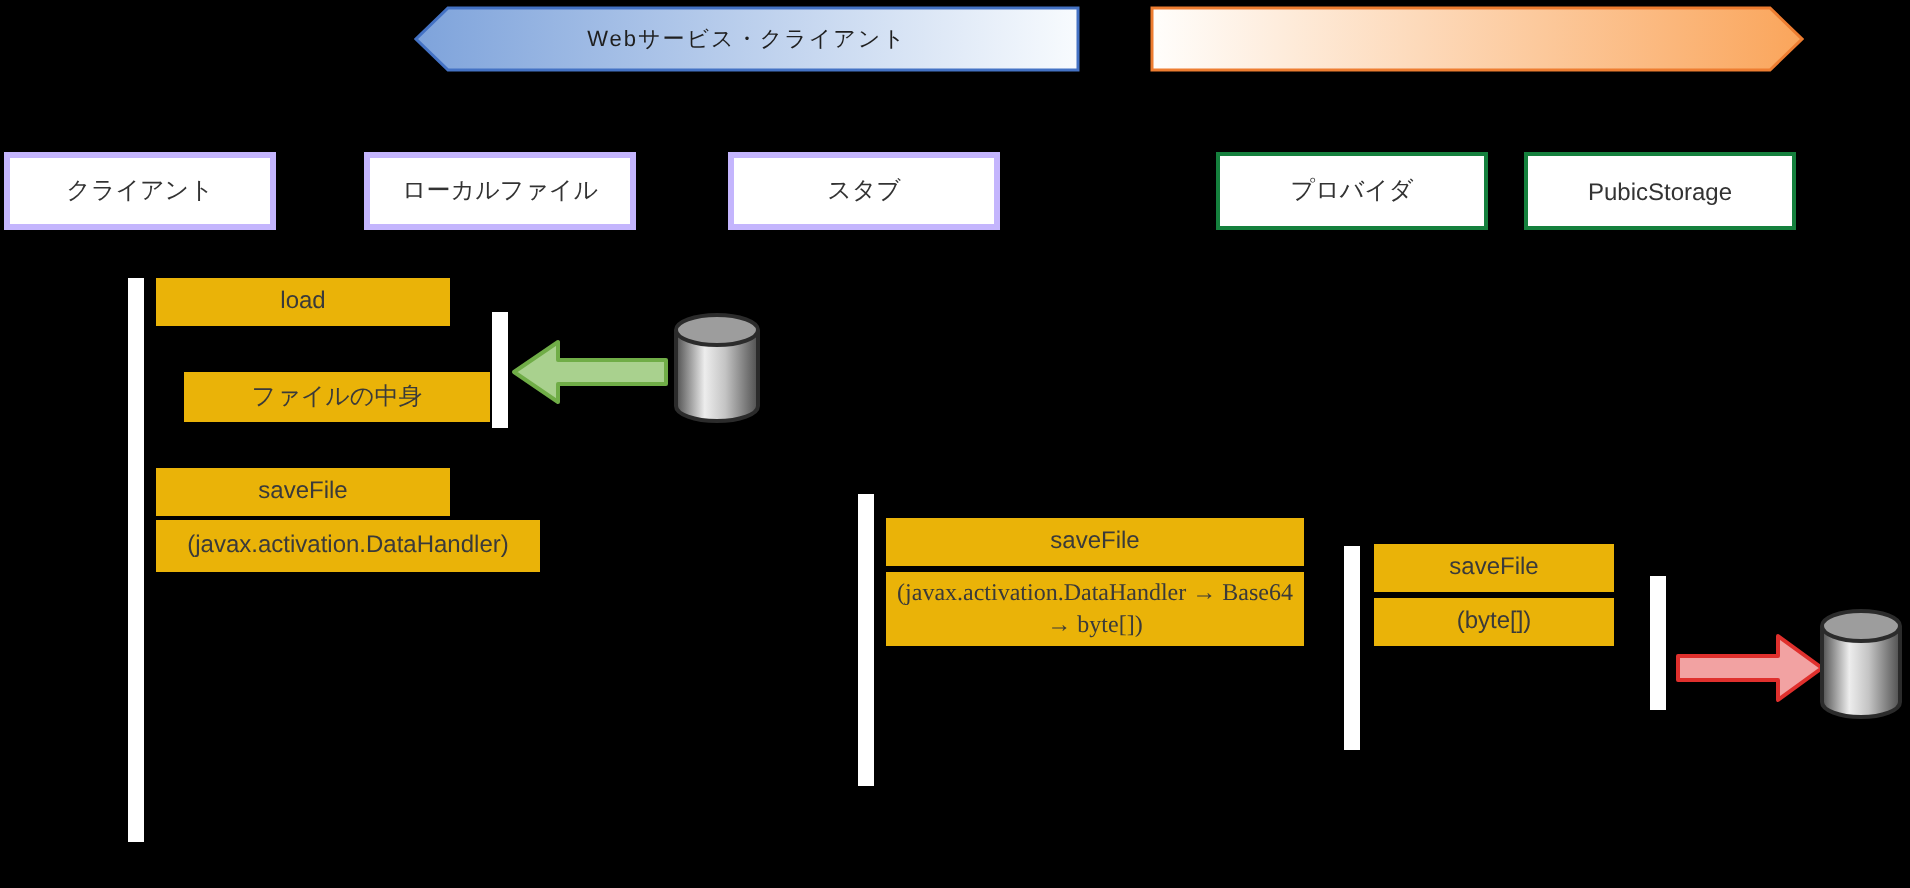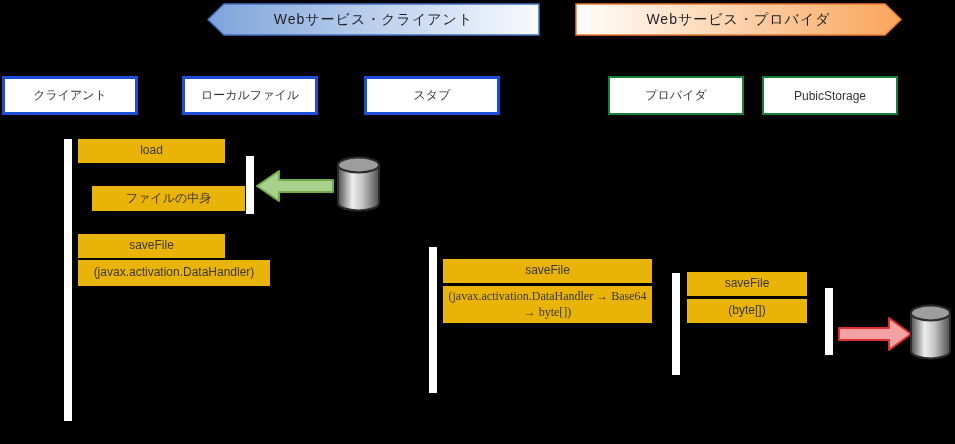--- a/index.html
+++ b/index.html
@@ -3,27 +3,27 @@
 <meta charset="utf-8">
 <style>
   html,body{margin:0;padding:0;background:#000;}
   .canvas{
     position:relative;width:955px;height:444px;background:#000;overflow:hidden;
     font-family:"Liberation Sans","DejaVu Sans",sans-serif;
   }
   .banner-svg{position:absolute;top:3px;height:33px;}
   .banner-label{
     position:absolute;top:3px;height:33px;display:flex;align-items:center;justify-content:center;
-    font-size:14px;color:#1f1f1f;letter-spacing:1px;
+    font-size:11px;color:#1f1f1f;letter-spacing:1px;
   }
   .pbox{
     position:absolute;top:76px;width:136px;height:39px;background:#fff;box-sizing:border-box;
     display:flex;align-items:center;justify-content:center;font-size:12px;color:#333;
   }
-  .pbox.blue{border:3px solid #1d4ed8;}
+  .pbox.blue{border:3px solid #c4b5fd;}
   .pbox.orange{border:2px solid #15803d;}
   .bar{position:absolute;width:8px;background:#fff;}
   .msg{
     position:absolute;background:#eab308;color:#3a3a3a;font-size:12px;line-height:1.3;
     display:flex;align-items:center;justify-content:center;text-align:center;box-sizing:border-box;padding:0 2px;
   }
   .icon-svg{position:absolute;}
 </style>
 </head>
 <body>
@@ -43,21 +43,20 @@
 
   <svg class="banner-svg" style="left:575px;width:327px;" viewBox="0 0 327 33">
     <defs>
       <linearGradient id="gradOrange" x1="0" y1="0" x2="1" y2="0">
         <stop offset="0" stop-color="#fffefc"></stop>
         <stop offset="1" stop-color="#faa55b"></stop>
       </linearGradient>
     </defs>
     <polygon points="1,1 310,1 326,16.5 310,32 1,32" fill="url(#gradOrange)" stroke="#ed7d31" stroke-width="1.5"></polygon>
   </svg>
-  <div class="banner-label" style="left:575px;width:327px;">Webサービス・プロバイダ</div>
 
   <div class="pbox blue" style="left:2px;">
     <span>クライアント</span>
   </div>
   <div class="pbox blue" style="left:182px;">
     <span>ローカルファイル</span>
   </div>
   <div class="pbox blue" style="left:364px;">
     <span>スタブ</span>
   </div>

